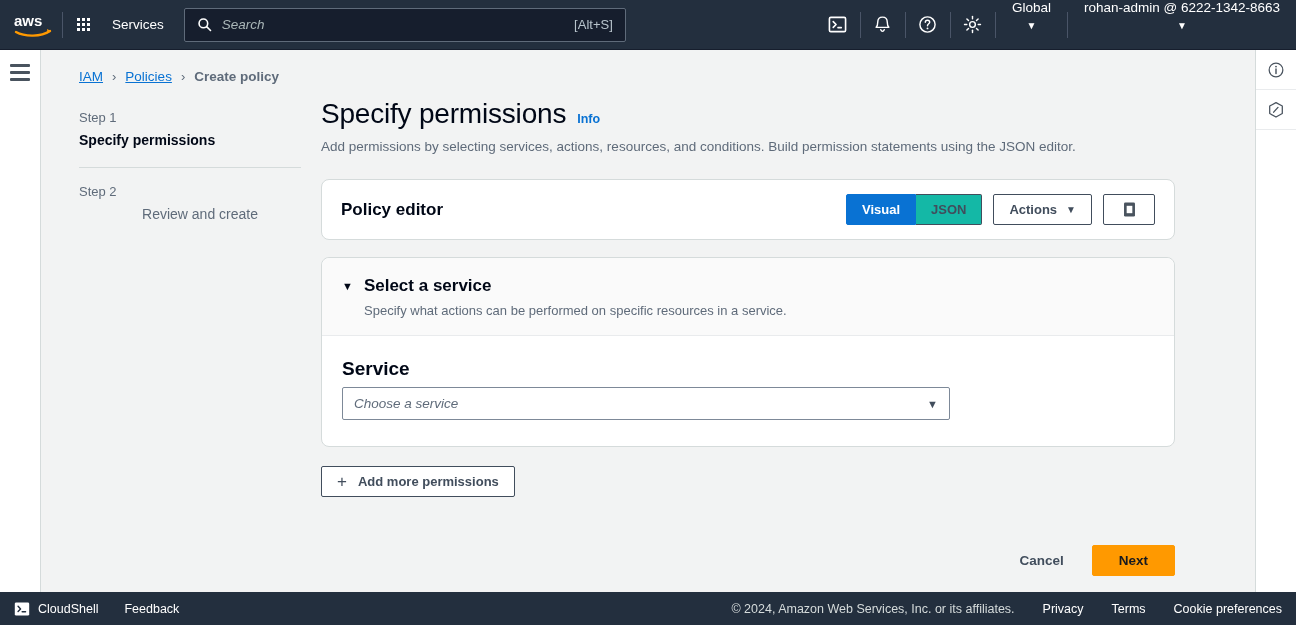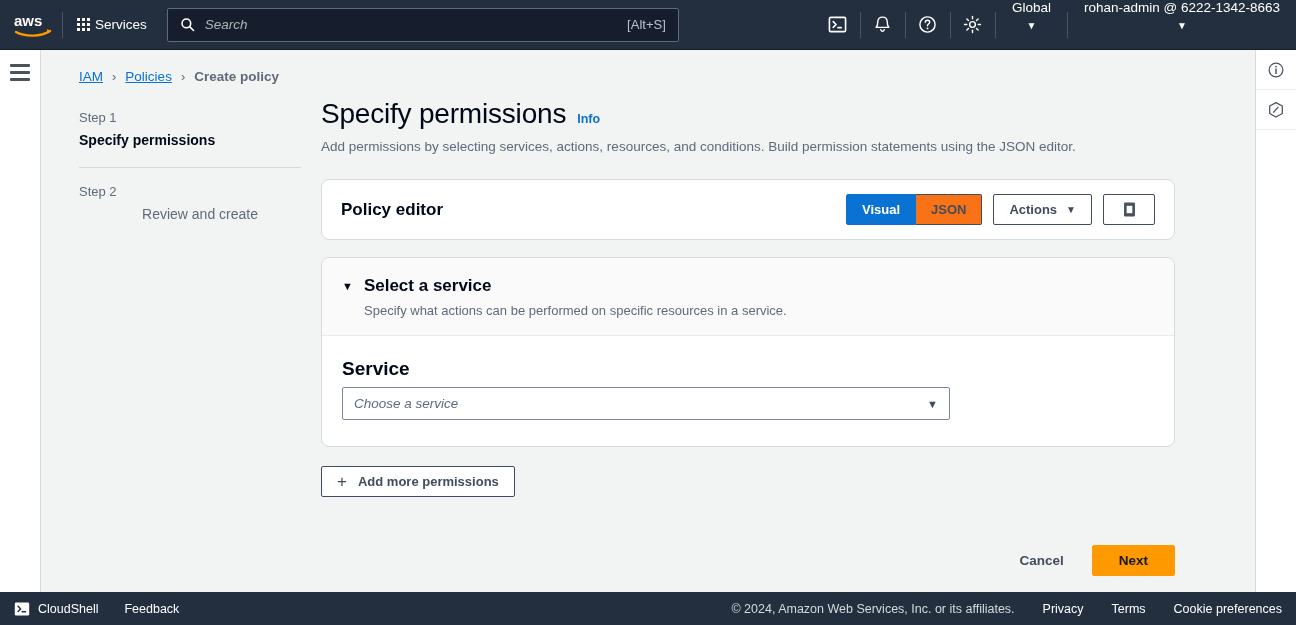--- a/index.html
+++ b/index.html
@@ -17,30 +17,30 @@
     background: #232f3e; display: flex; align-items: center;
     border-bottom: 1px solid #161e2d;
   }
   .aws-logo {
     width: 62px; height: 50px; display: flex; align-items: center;
     justify-content: center; flex-direction: column; padding-left: 4px;
   }
   .aws-logo svg { display: block; }
   .nav-div { width: 1px; height: 26px; background: #4a5568; }
   .services-btn {
-    display: flex; align-items: center; gap: 5px; padding: 12px 14px;
+    display: flex; align-items: center; gap: 22px; padding: 12px 14px;
     height: 50px; color: #ffffff; font-size: 13.5px; cursor: pointer;
   }
   .grid-icon {
     display: grid; grid-template-columns: repeat(3, 3px);
     grid-template-rows: repeat(3, 3px); gap: 2px;
   }
   .grid-icon i { background: #ffffff; width: 3px; height: 3px; display: block; }
   .search-wrap {
-    margin-left: 6px; width: 512px; height: 34px;
+    margin-left: 6px; width: 442px; height: 34px;
     background: #161e2d; border: 1px solid #5f6b7a; border-radius: 2px;
     display: flex; align-items: center; padding: 0 12px; cursor: text;
   }
   .search-wrap svg { flex: 0 0 auto; }
   .search-input {
     flex: 1; background: transparent; border: none; outline: none;
     color: #d5dbdb; font-size: 13.5px; font-style: italic;
     font-family: "Liberation Sans", sans-serif; margin-left: 10px;
   }
   .search-input::placeholder { color: #aab7b8; font-style: italic; opacity: 1; }
@@ -120,21 +120,21 @@
     height: 59px; display: flex; align-items: center;
     padding: 0 19px; gap: 12px;
   }
   .card-hd h2 { font-size: 17px; color: #000716; font-weight: bold; }
   .hd-actions { margin-left: auto; display: flex; align-items: center; gap: 11px; }
 
   .seg { display: flex; }
   .seg button {
     height: 31px; padding: 0 15px; font-size: 13px; font-weight: bold;
     font-family: "Liberation Sans", sans-serif; cursor: pointer;
-    border: 1px solid #414d5c; background: #f97316; color: #414d5c;
+    border: 1px solid #414d5c; background: #14b8a6; color: #414d5c;
   }
   .seg button.on { background: #0972d3; border-color: #0972d3; color: #ffffff; }
   .seg button:first-child { border-radius: 2px 0 0 2px; }
   .seg button:last-child { border-radius: 0 2px 2px 0; border-left: none; }
 
   .btn-outline {
     height: 31px; padding: 0 15px; font-size: 13px; font-weight: bold;
     font-family: "Liberation Sans", sans-serif; color: #414d5c;
     background: #ffffff; border: 1px solid #414d5c; border-radius: 2px;
     cursor: pointer; display: flex; align-items: center; gap: 9px; text-align: center;

